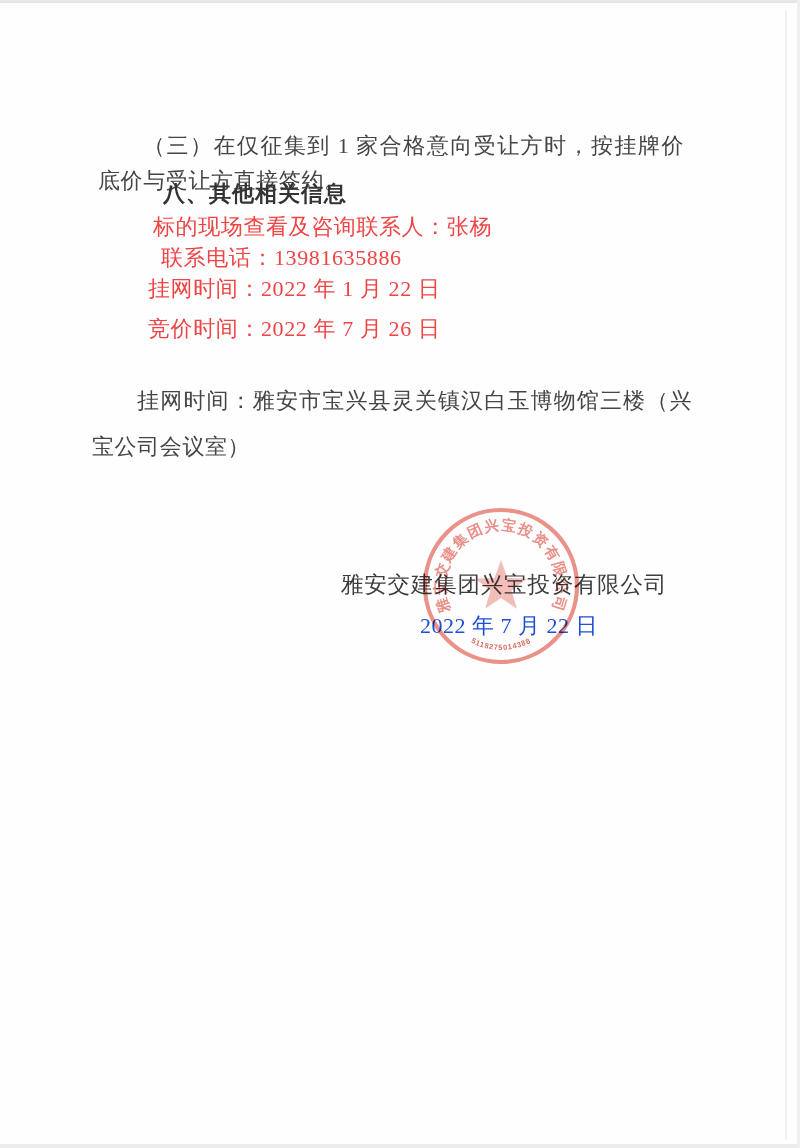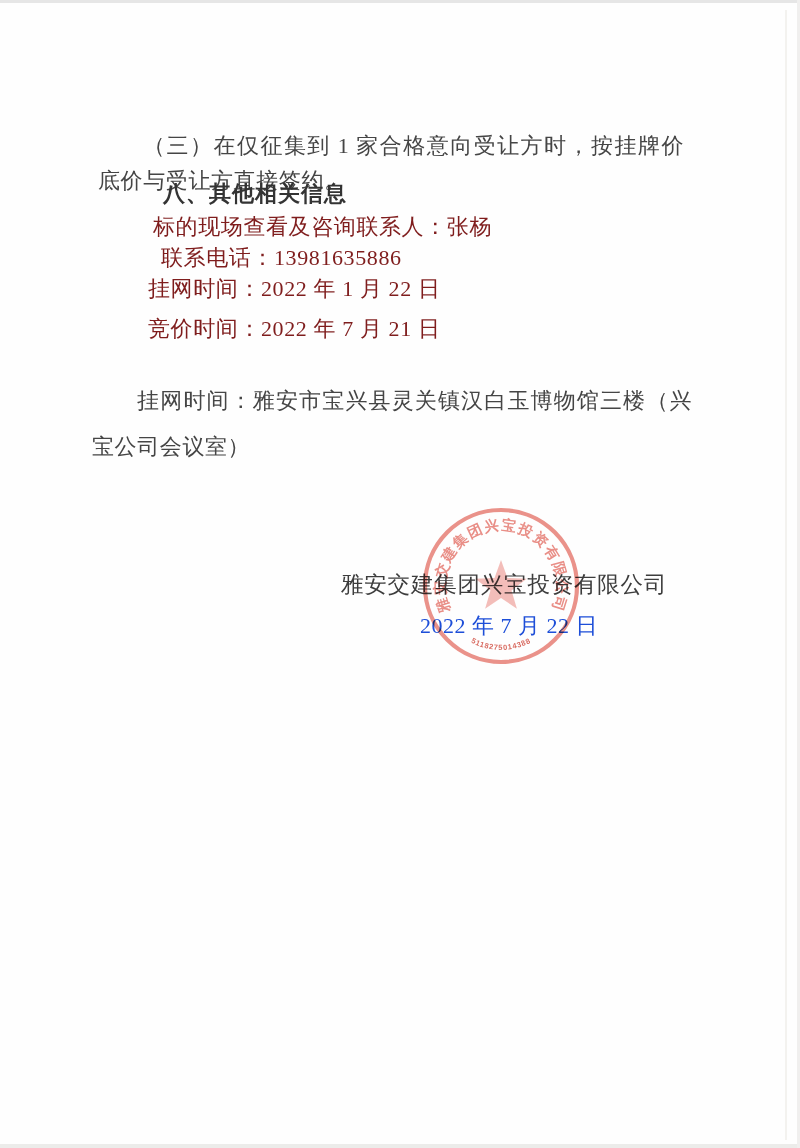--- a/index.html
+++ b/index.html
@@ -31,21 +31,21 @@
   }
   .streak-vertical {
     position: absolute; left: 785px; top: 10px; width: 2px; height: 1130px;
     background: #f3f2ef;
   }
 
   .txt {
     position: absolute;
     font-size: 22px;
     letter-spacing: 0.6px;
-    color: #7f1d1d;
+    color: #ef4444;
     white-space: nowrap;
   }
   .para {
     position: absolute;
     font-size: 22px;
     letter-spacing: 0.6px;
     color: #454545;
     text-indent: 2.05em;
     white-space: normal;
   }
@@ -118,21 +118,21 @@
   <p class="para clause">（三）在仅征集到 1 家合格意向受让方时，按挂牌价底价与受让方直接签约。</p>
 
   <div class="txt heading">八、其他相关信息</div>
 
   <div class="txt contact">标的现场查看及咨询联系人：张杨</div>
 
   <div class="txt phone">联系电话：13981635886</div>
 
   <div class="txt listing">挂网时间：2022 年 1 月 22 日</div>
 
-  <div class="txt bidtime">竞价时间：2022 年 7 月 21 日</div>
+  <div class="txt bidtime">竞价时间：2022 年 7 月 26 日</div>
 
   <p class="para bidplace">挂网时间：雅安市宝兴县灵关镇汉白玉博物馆三楼（兴宝公司会议室）</p>
 
   <div class="txt company-line">雅安交建集团兴宝投资有限公司</div>
 
   <div class="txt date-line">2022 年 7 月 22 日</div>
 
   <svg class="seal" viewBox="0 0 160 160" xmlns="http://www.w3.org/2000/svg" xmlns:xlink="http://www.w3.org/1999/xlink">
 
     <circle cx="80" cy="80" r="76" fill="none" stroke="#e05b4f" stroke-width="4.2" opacity="0.72"></circle>

